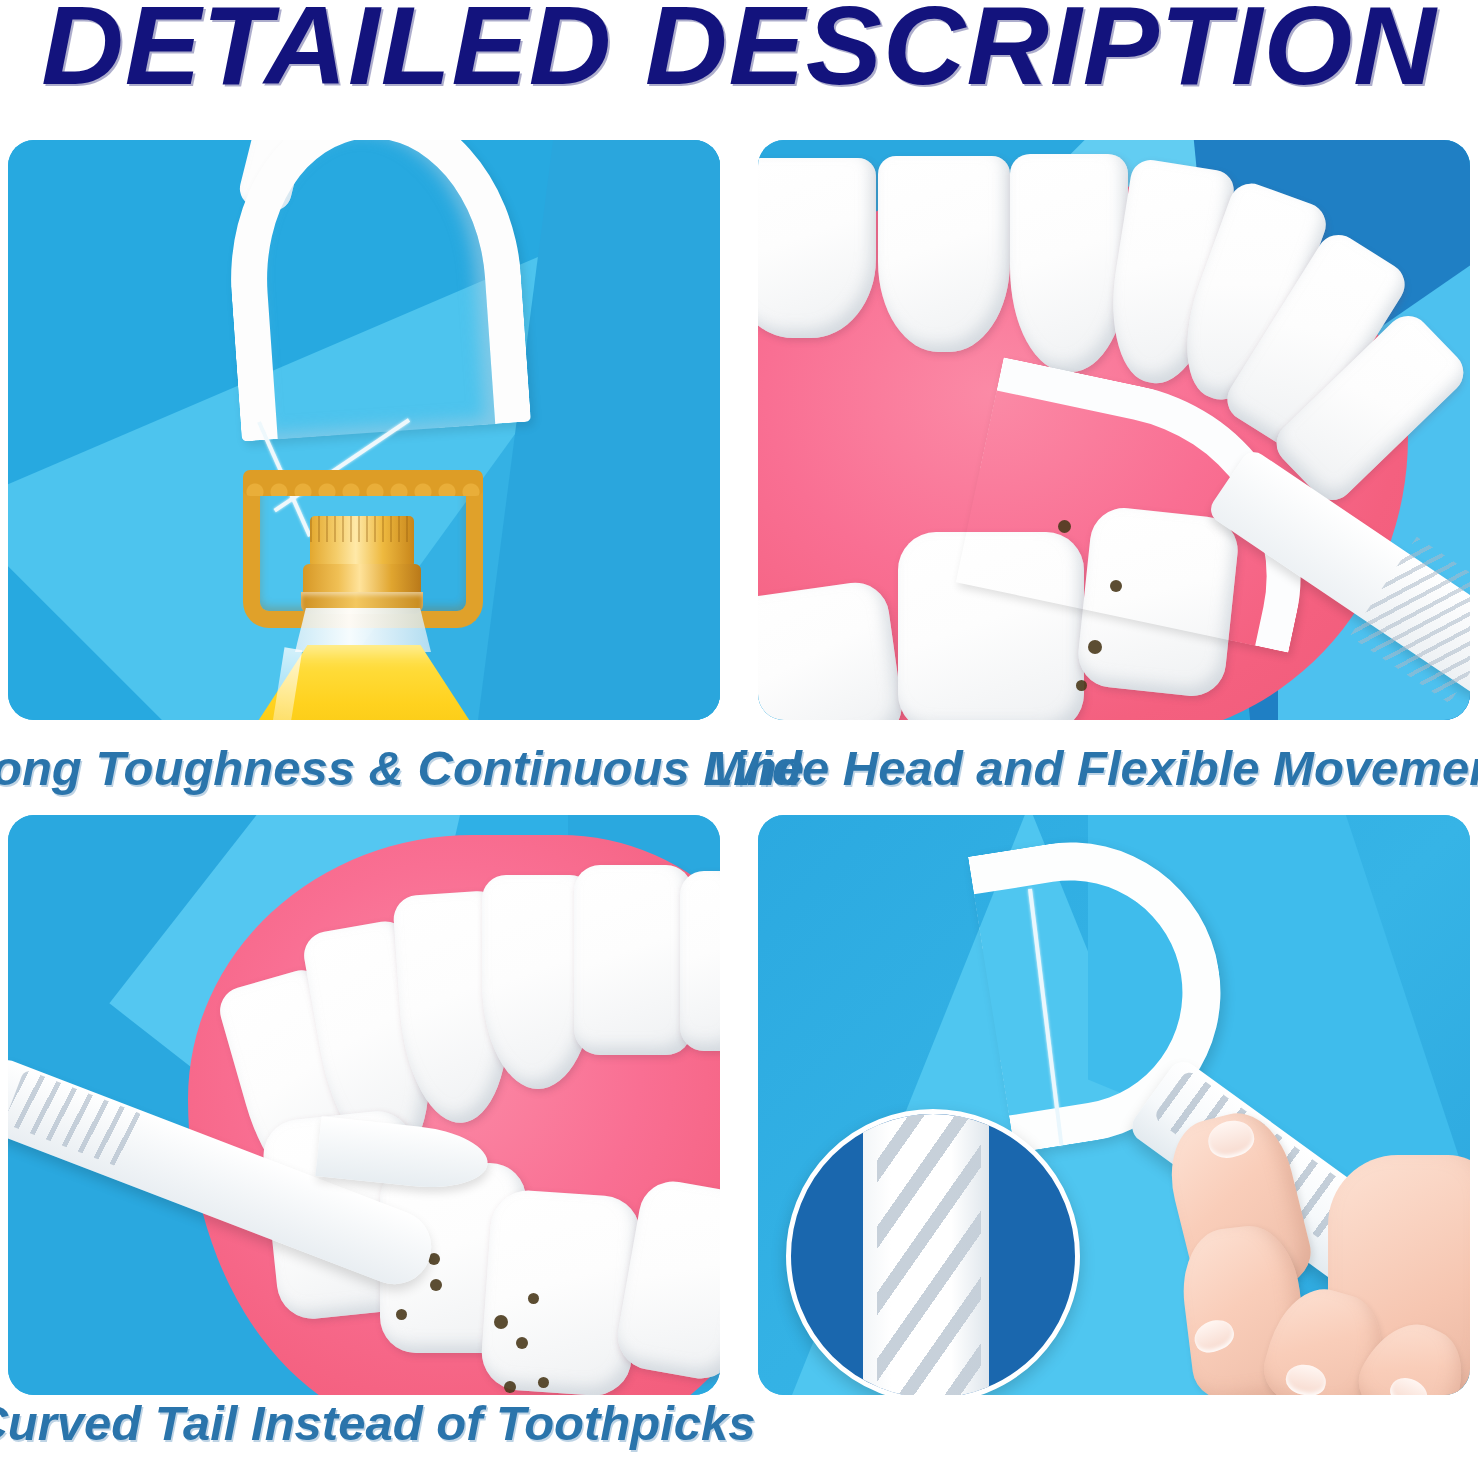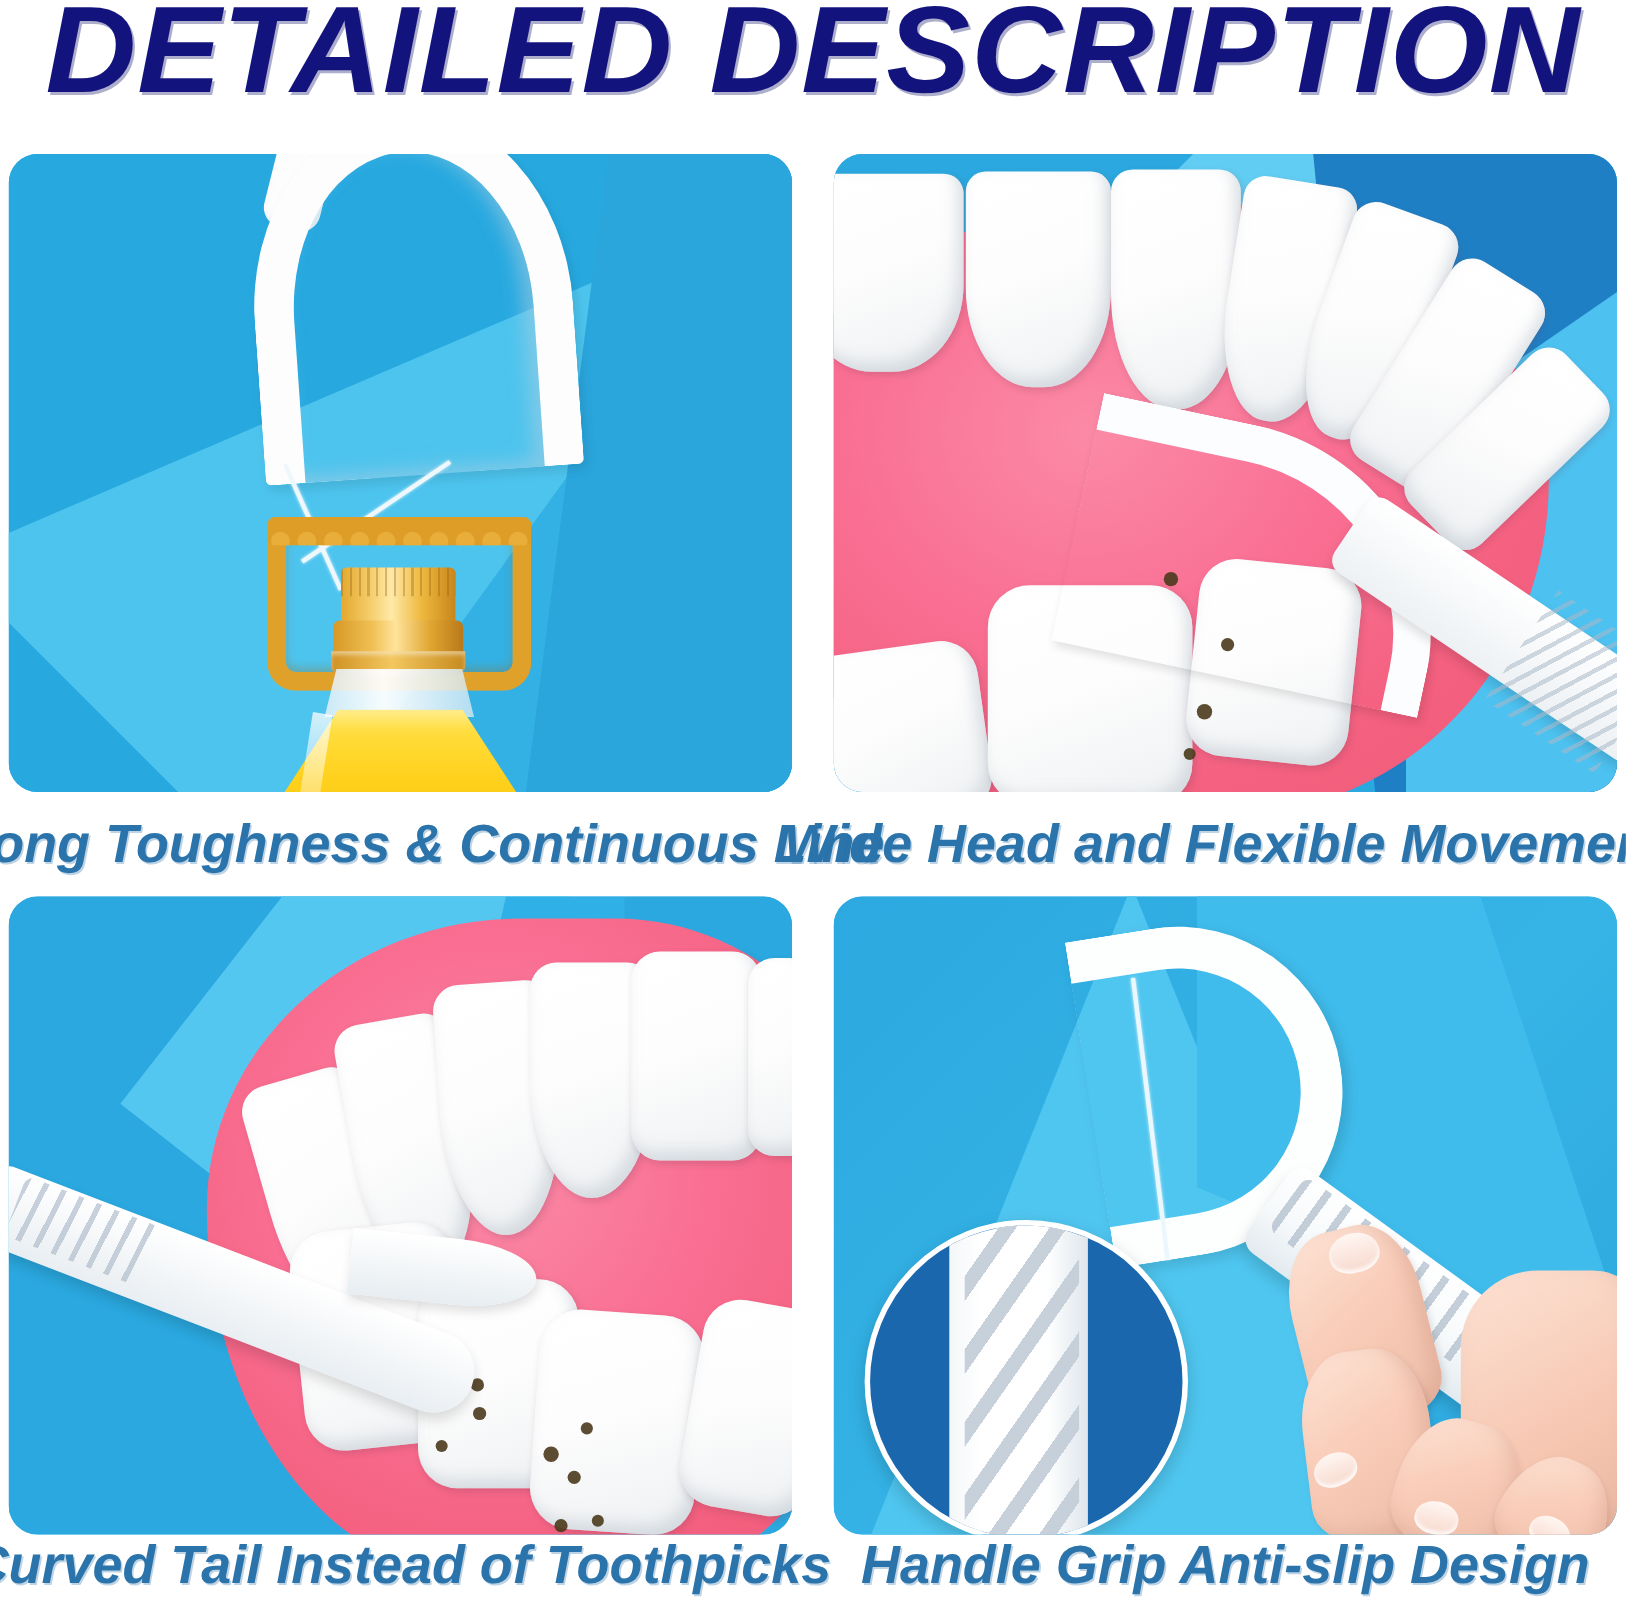--- a/index.html
+++ b/index.html
@@ -460,16 +460,15 @@
           <div class="nail" style="left:16px;top:206px;width:40px;height:30px;transform:rotate(-22deg);"></div>
           <div class="finger" style="left:92px;top:176px;width:112px;height:120px;transform:rotate(16deg);"></div>
           <div class="nail" style="left:108px;top:250px;width:40px;height:30px;transform:rotate(12deg);"></div>
           <div class="finger" style="left:186px;top:210px;width:100px;height:100px;transform:rotate(26deg);"></div>
           <div class="nail" style="left:212px;top:264px;width:38px;height:28px;transform:rotate(24deg);"></div>
         </div>
       </div>
     </div>
 
     <div class="caption last">Curved Tail Instead of Toothpicks</div>
-    <div class="caption last">Handle Grip Anti-slip Design</div>
 
   </div>
 </div>
 
 </body></html>

